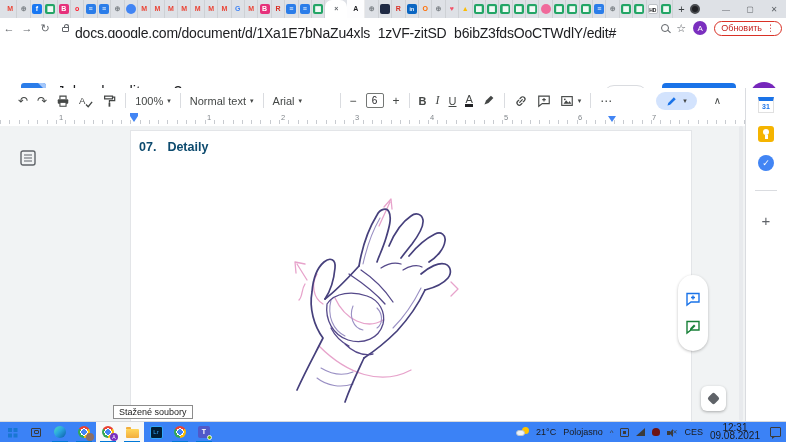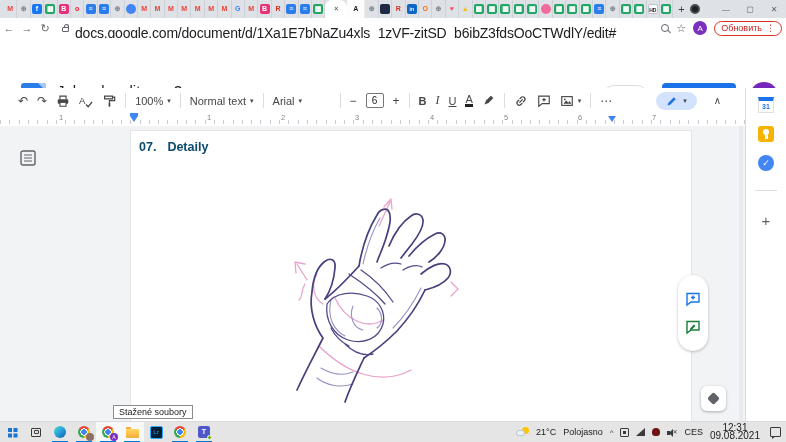--- a/index.html
+++ b/index.html
@@ -123,21 +123,21 @@
   .tasks{width:16px;height:16px;border-radius:50%;background:#4285F4;color:#fff;font-size:9px;
     text-align:center;line-height:16px;}
   .sp-div{width:22px;height:1px;background:#DADCE0;margin-top:6px;}
   .sp-plus{font-size:15px;color:#5F6368;margin-top:8px;}
 
   
   .tooltip{position:absolute;left:113px;top:405px;background:#fff;border:1px solid #8C8C8C;
     font-size:9px;color:#222;padding:1px 5px;z-index:6;white-space:nowrap;}
 
   
-  .taskbar{position:absolute;bottom:0;left:0;right:0;height:21px;background:#e5e5e5;
+  .taskbar{position:absolute;bottom:0;left:0;right:0;height:21px;background:#3b82f6;
     display:flex;align-items:center;border-top:1px solid #D8DADC;font-size:9px;color:#1b1b1b;}
   .tbi{width:24px;height:21px;display:flex;align-items:center;justify-content:center;position:relative;}
   .tbi.running::after{content:"";position:absolute;bottom:0;left:4px;right:4px;height:2px;background:#0078D7;}
   .tbi.hot{background:#F7F8F9;}
   .ic-start{width:4px;height:4px;background:#1976D2;box-shadow:5.5px 0 #1976D2,0 5.5px #1976D2,5.5px 5.5px #1976D2;
     margin:-5px 5px 0 0;}
   .ic-taskview{width:10px;height:9px;border:1px solid #3B3B3B;border-radius:1px;position:relative;}
   .ic-taskview::after{content:"";position:absolute;inset:1.5px;border:1px solid #3B3B3B;border-radius:1px;}
   .ic-edge{width:12px;height:12px;border-radius:50%;background:linear-gradient(135deg,#49E0B9,#2BA7E0 45%,#0B5BA8);}
   .ic-chrome{width:12px;height:12px;border-radius:50%;

